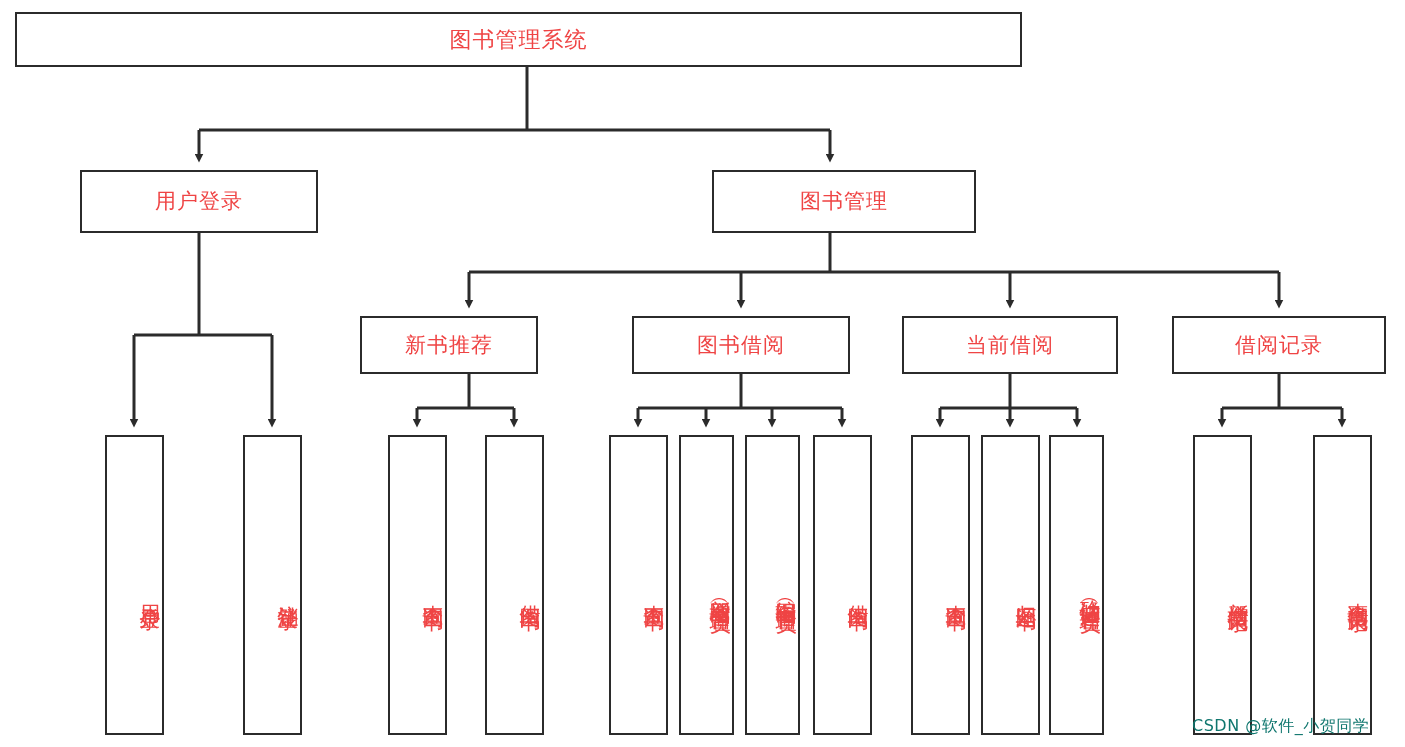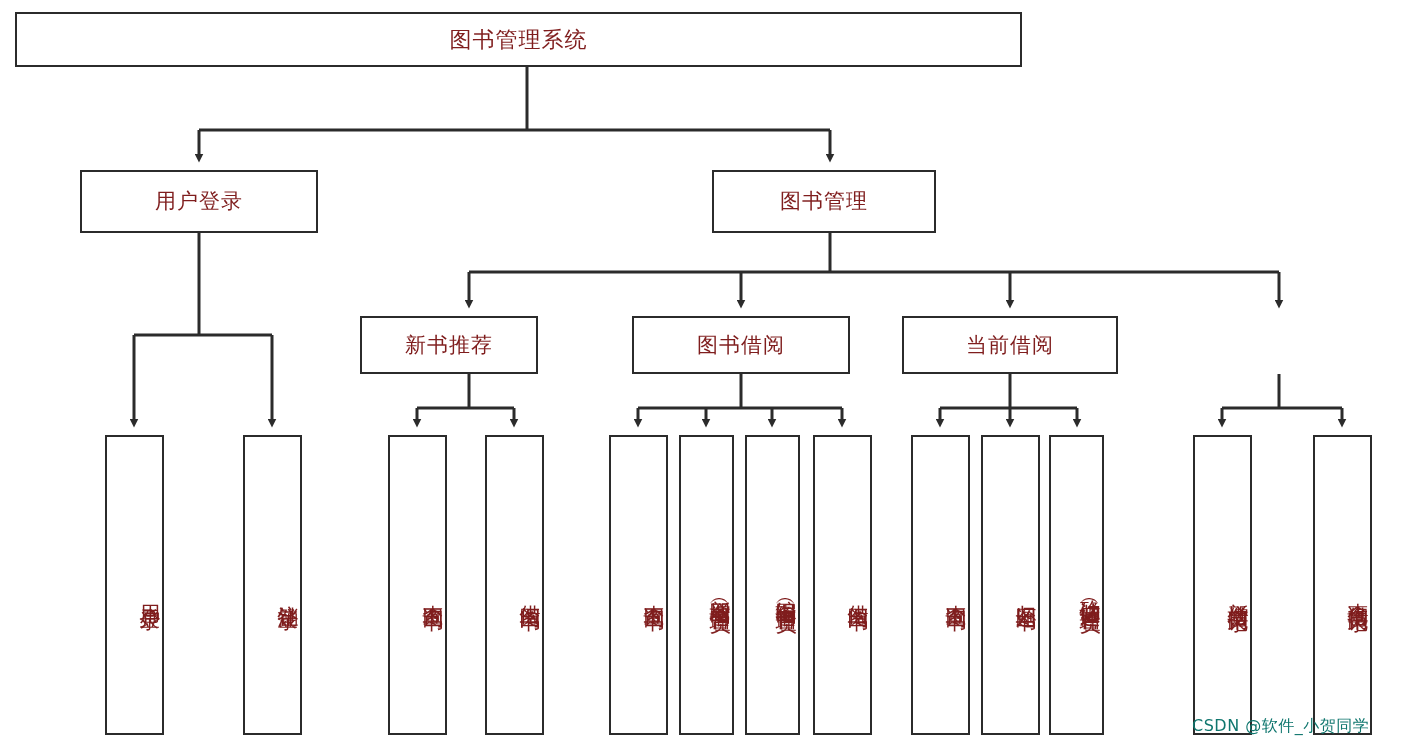--- a/index.html
+++ b/index.html
@@ -20,21 +20,21 @@
     pointer-events:none;
   }
   .node{
     position:absolute;
     box-sizing:border-box;
     background:#ffffff;
     border:2px solid #2b2b2b;
     display:flex;
     align-items:center;
     justify-content:center;
-    color:#7f1d1d;
+    color:#ef4444;
     line-height:1.18;
     text-align:center;
   }
   .node.horiz{
     font-size:21px;
     letter-spacing:1px;
   }
   .node.vert{
     writing-mode:vertical-rl;
     text-orientation:upright;
@@ -111,32 +111,35 @@
     </g>
   </svg>
 
   <div class="node horiz root" style="left: 15px; top: 12px; width: 1007px; height: 55px;">
     <span>图书管理系统</span>
   </div>
 
   <div class="node horiz" style="left: 80px; top: 170px; width: 238px; height: 63px;">
     <span>用户登录</span>
   </div>
-  <div class="node horiz" style="left: 712px; top: 170px; width: 224px; height: 63px;">
+  <div class="node horiz" style="left: 712px; top: 170px; width: 264px; height: 63px;">
     <span>图书管理</span>
   </div>
 
   <div class="node horiz" style="left: 360px; top: 316px; width: 178px; height: 58px;">
     <span>新书推荐</span>
   </div>
   <div class="node horiz" style="left: 902px; top: 316px; width: 216px; height: 58px;">
     <span>当前借阅</span>
   </div>
   <div class="node horiz" style="left: 632px; top: 316px; width: 218px; height: 58px;">
     <span>图书借阅</span>
+  </div>
+  <div class="node horiz" style="left: 1172px; top: 316px; width: 214px; height: 58px;">
+    <span>借阅记录</span>
   </div>
 
   <div class="node vert" style="left: 105px; top: 435px; width: 59px; height: 300px;">
     <span>用户登录</span>
   </div>
   <div class="node vert" style="left: 243px; top: 435px; width: 59px; height: 300px;">
     <span>注销登录</span>
   </div>
 
   <div class="node vert" style="left: 388px; top: 435px; width: 59px; height: 300px;">

